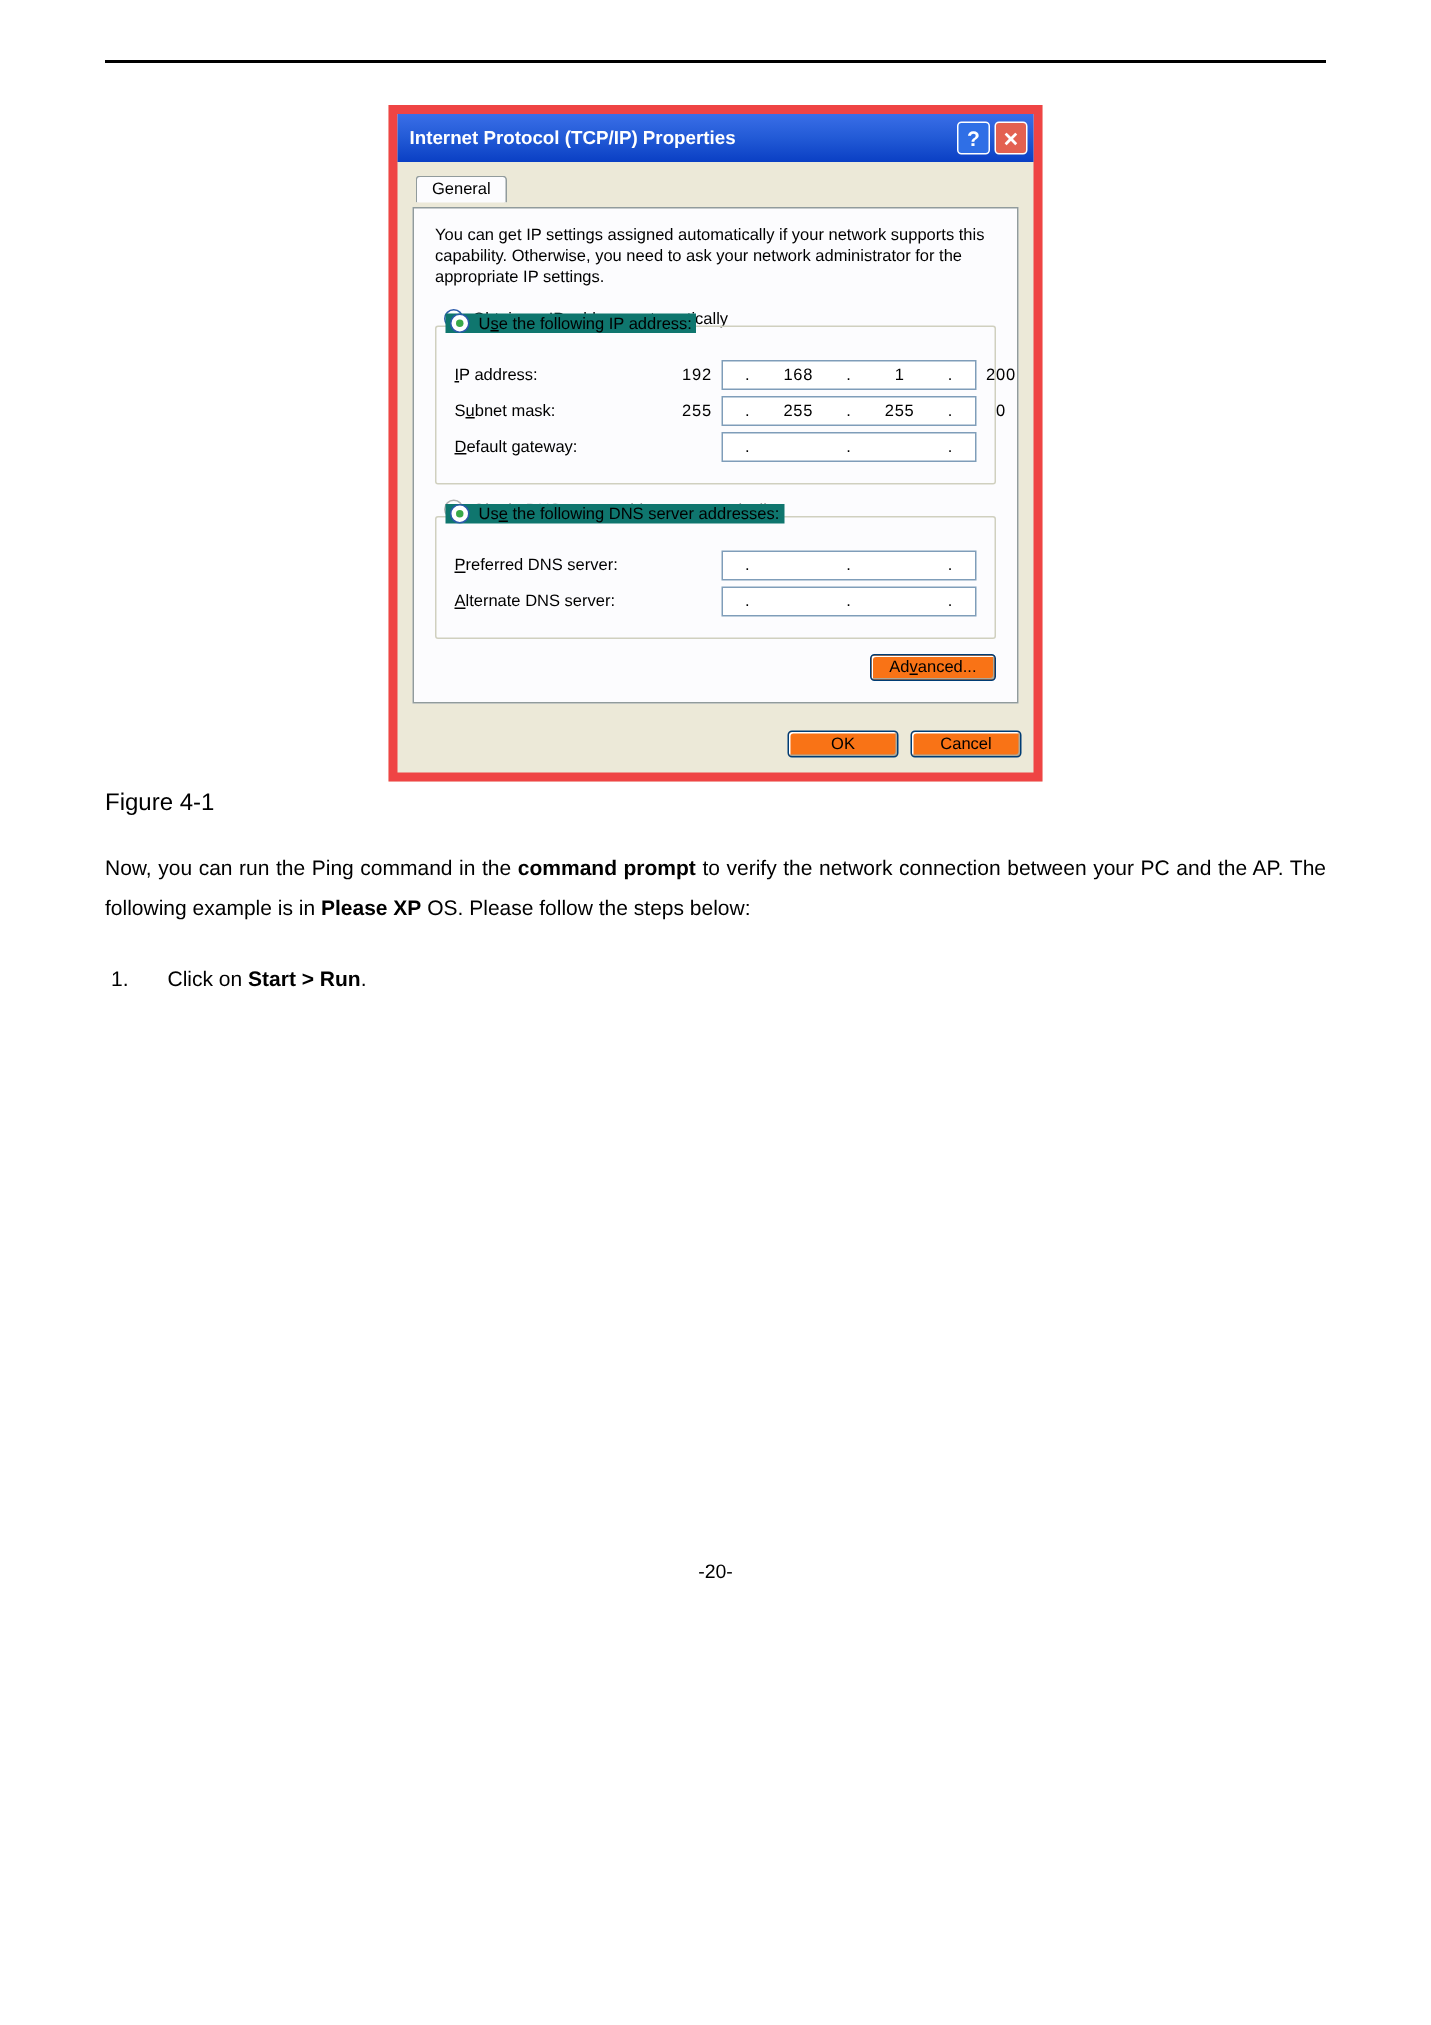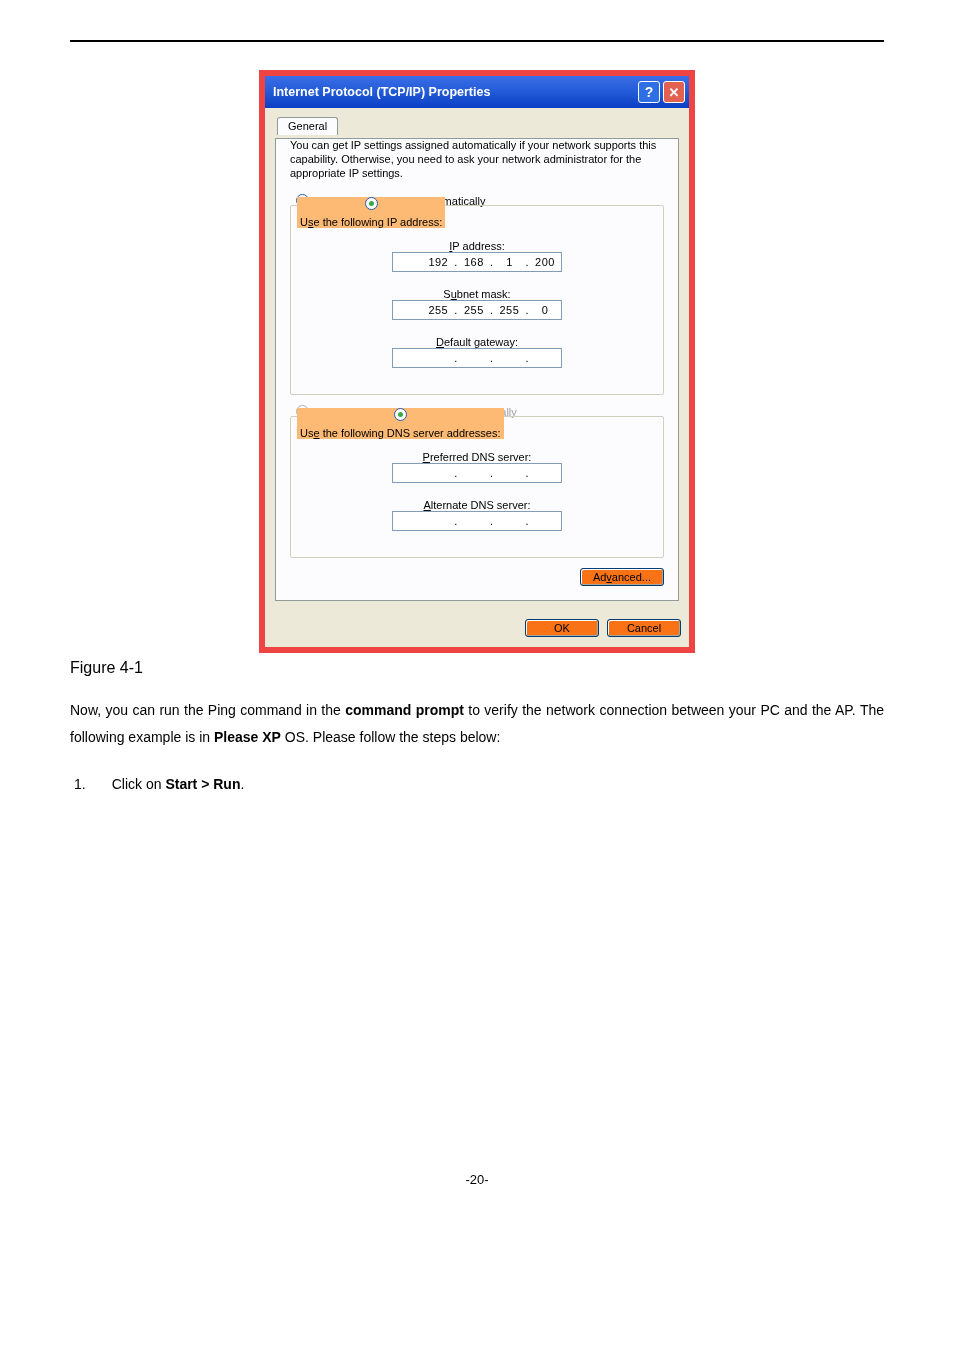--- a/index.html
+++ b/index.html
@@ -53,21 +53,21 @@
   }
   .tab {
     position:absolute; top:1px; left:2px;
     border:1px solid #919b9c; border-bottom:none;
     background:#fcfcfe; padding:2px 10px 3px 10px;
     border-radius:3px 3px 0 0;
     font-size:11px;
   }
   .tab-panel {
     border:1px solid #919b9c; background:#fcfcfe;
-    padding: 0 14px 14px 14px;
+    padding: 12px 14px 14px 14px;
   }
   .desc { margin-bottom:14px; line-height:1.25; }
   .radio-row {
     display:flex; align-items:center; gap:6px;
     margin: 2px 0 2px 6px;
   }
   .radio {
     width:11px; height:11px; border:1px solid #2a5aaa; border-radius:50%;
     background:#fff; display:inline-flex; align-items:center; justify-content:center;
   }
@@ -77,34 +77,35 @@
     background:#39a948;
   }
   .fieldset {
     border:1px solid #d0d0bf; border-radius:2px;
     margin: -8px 0 10px 0;
     padding: 18px 12px 10px 12px;
     position:relative;
   }
   .fieldset .legend-row {
     position:absolute; top:-9px; left:6px;
-    background:#fdba74; padding:0 3px;
-    display:flex; align-items:center; gap:6px;flex-direction:column;
+    background:#0f766e; padding:0 3px;
+    display:flex; align-items:center; gap:6px;
   }
   .form-row {
-    display:flex; align-items:center; margin:16px 0;flex-direction:column;
+    display:flex; align-items:center; margin:4px 0;
   }
   .form-label { flex:1; }
   .form-label.disabled { color:#a0a0a0; }
   .ipbox {
     width:168px; height:18px;
     border:1px solid #7f9db9; background:#fff;
-    display:flex; align-items:center; justify-content:flex-end;
+    display:flex; align-items:center; justify-content:center;
     font-family: Tahoma, sans-serif;
     letter-spacing: 0.5px;
+    gap: 16px;
   }
   .ipbox span{ min-width:32px; text-align:center; }
   .ipbox .dot{ min-width:auto; }
   .btn {
     border:1px solid #003c74; background:#f97316;
     padding:2px 12px; font-family:Tahoma,sans-serif; font-size:11px;
     border-radius:3px;
     box-shadow: inset -1px -1px 0 #aca899, inset 1px 1px 0 #fff;
   }
   .adv-wrap{ display:flex; justify-content:flex-end; margin-top:6px;}

